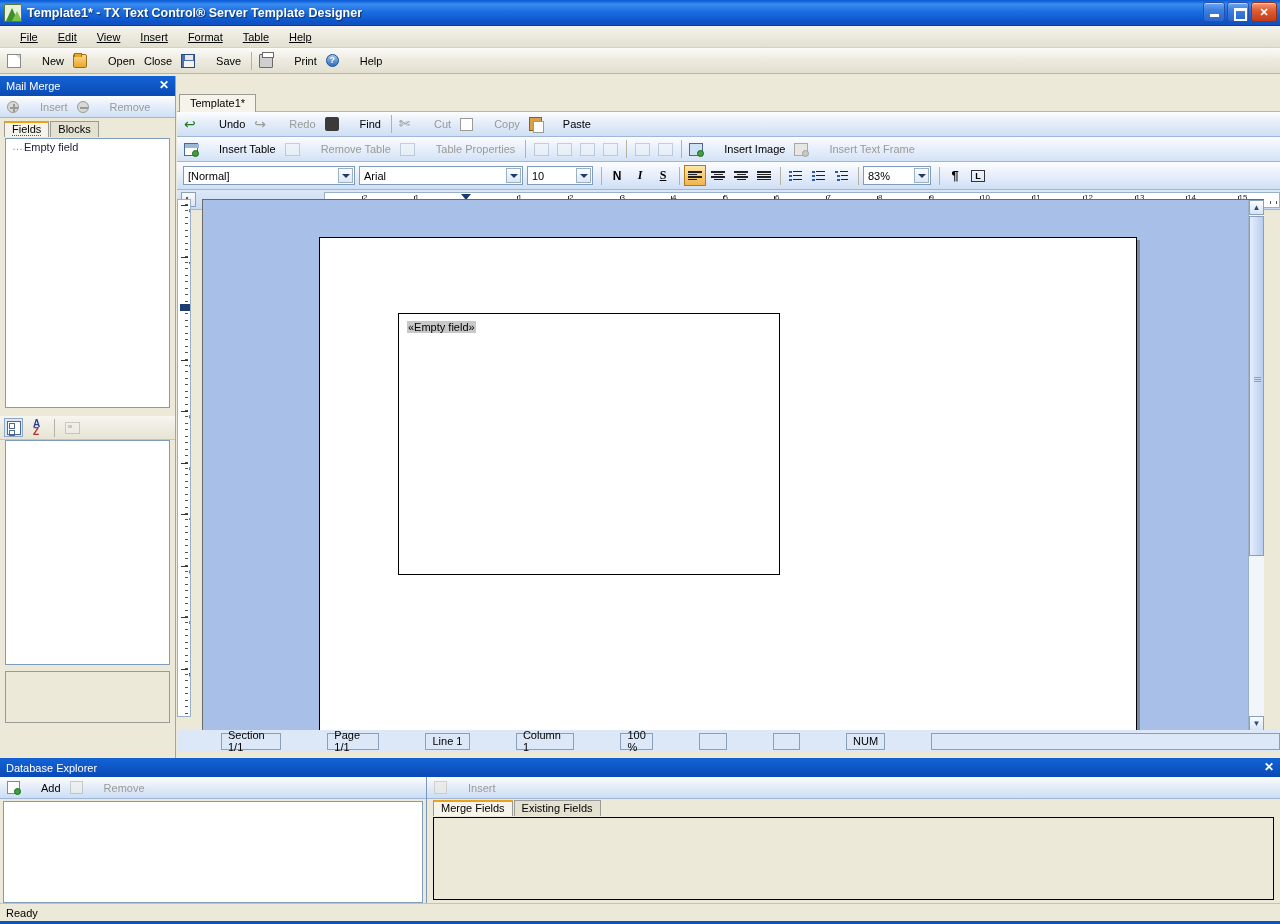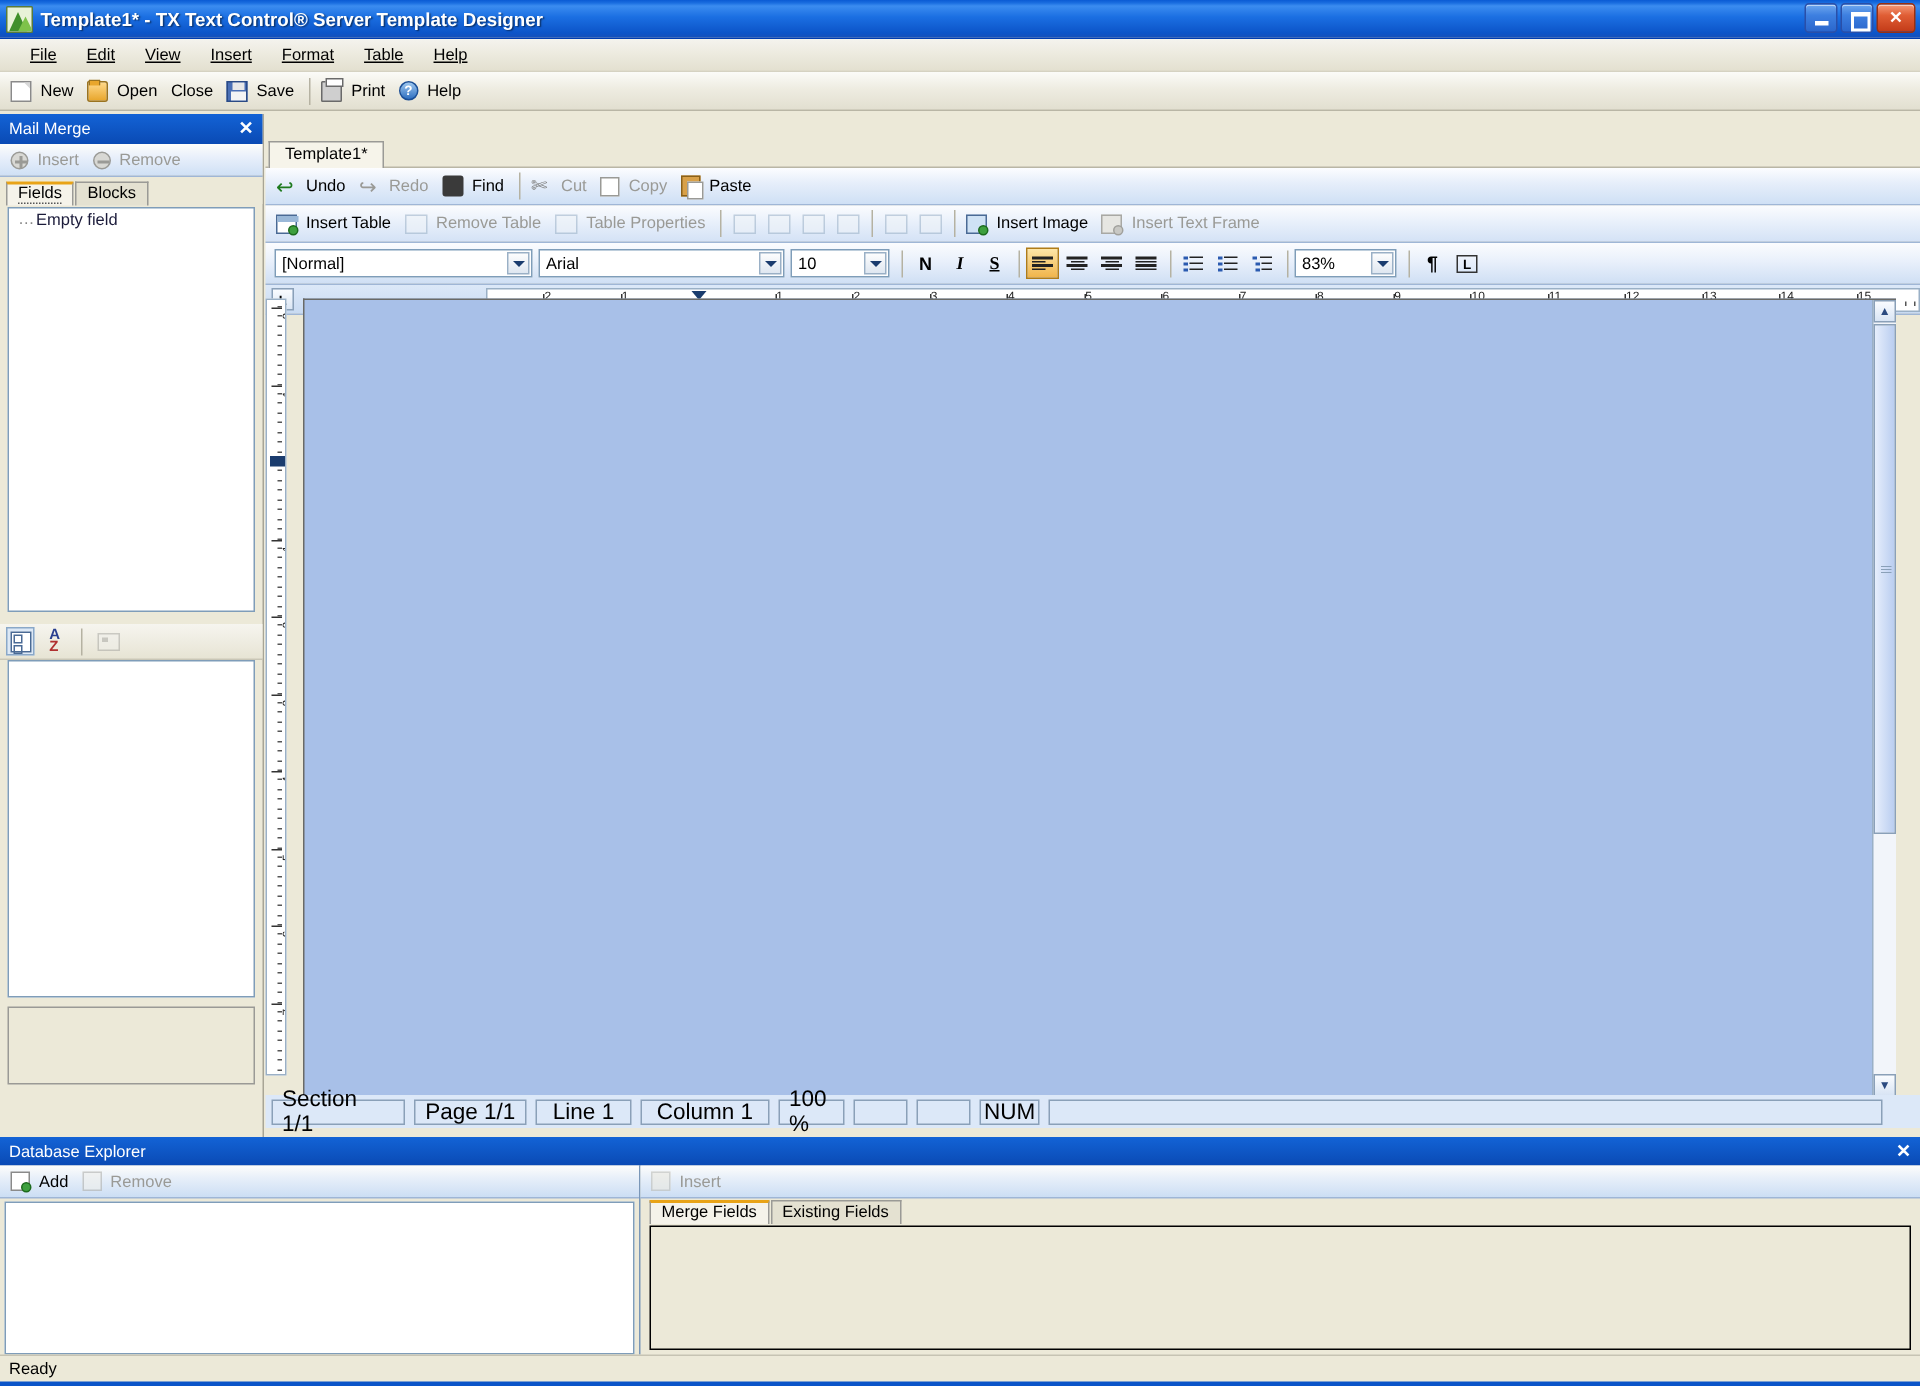--- a/index.html
+++ b/index.html
@@ -66,21 +66,21 @@
   .menuitem { padding: 2px 10px; font-size: 11px; color: #000; cursor: default; }
   .menuitem u { text-decoration: underline; }
 
   
   .maintoolbar {
     position: absolute; left: 0; top: 48px; width: 1280px; height: 26px;
     background: linear-gradient(to bottom, #fbfbf8 0%, #eeece1 45%, #e2dfd0 100%);
     display: flex; align-items: center; padding-left: 4px;
     border-bottom: 1px solid #b9b6a5;
   }
-  .tbtn { display:flex; align-items:center; gap:6px; padding: 2px 6px 2px 3px; cursor: default; font-size: 11px; justify-content: center; }
+  .tbtn { display:flex; align-items:center; gap:21px; padding: 2px 6px 2px 3px; cursor: default; font-size: 11px; justify-content: center; }
   .tbtn.disabled { color: #9a9a96; }
   .tsep { width:1px; height:18px; background:#b5b2a2; margin:0 4px; }
 
   
   .ic { width:14px; height:14px; position:relative; flex:none; display:inline-block; }
   .ic-doc { background:#fff; border:1px solid #8a8a8a; }
   .ic-doc:after{content:"";position:absolute;right:0;top:0;border-left:4px solid transparent;border-top:4px solid #d8d8d8;}
   .ic-folder { background:linear-gradient(to bottom,#ffd98a,#e8a62c); border:1px solid #9a7320; border-radius:1px 2px 2px 2px; }
   .ic-folder:before{content:"";position:absolute;left:0;top:-2px;width:6px;height:3px;background:#e8a62c;border:1px solid #9a7320;border-bottom:none;border-radius:1px 1px 0 0;}
   .ic-save { background:#4a6fb5; border:1px solid #2a4a85; }
@@ -205,21 +205,21 @@
   .textframe { position:absolute; left:78px; top:75px; width:382px; height:262px; background:#fff; border:1px solid #000; }
   .mergefield { display:inline-block; background:#c8c8c8; color:#000; font-size:11px; padding:0 1px; margin:7px 0 0 8px; }
 
   .vscroll { position:absolute; right:0; top:0; width:16px; height:531px; background:#f2f5fa; border-left:1px solid #9ab0c6; }
   .sbtn { width:15px; height:15px; background: linear-gradient(to bottom,#fafcff,#d8e4f4); border:1px solid #8aa0b8; display:flex;align-items:center;justify-content:center;font-size:8px;color:#2a4a80;}
   .sthumb { position:absolute; left:0; top:16px; width:15px; height:340px; background: linear-gradient(to right,#e6eefc,#b9cdf0); border:1px solid #8aa0b8; }
   .sthumb:after{content:"";position:absolute;left:4px;top:160px;width:7px;height:5px;
     background: repeating-linear-gradient(to bottom,#8aa0b8 0 1px,transparent 1px 2px);}
 
   .statusbar { position:absolute; left:177px; top:730px; width:1103px; height:22px; background:#dce8f8; display:flex; align-items:center; padding-left:4px; gap:6px;}
-  .scell { height:17px; border:1px solid #8aa0b8; background:#dce8f8; font-size:15px; display:flex; align-items:center; justify-content:center; padding:0 6px; }
+  .scell { height:17px; border:1px solid #8aa0b8; background:#dce8f8; font-size:11px; display:flex; align-items:center; justify-content:center; padding:0 6px;margin-left:40px; }
 
   
   .botdock { position:absolute; left:0; top:758px; width:1280px; height:148px; background:#ece9d8; }
   .botdock .dockhdr { height:19px; }
   .dbsplit { position:absolute; left:0; top:19px; width:1280px; height:129px; display:flex; }
   .dbleft { width:427px; height:129px; display:flex; flex-direction:column; border-right:1px solid #7a97b8; }
   .dbright { flex:1; height:129px; display:flex; flex-direction:column; }
   .dbbar { height:22px; background: linear-gradient(to bottom,#fdfdfb 0%,#e7eff9 40%,#ccdef4 100%); display:flex; align-items:center; padding-left:4px; border-bottom:1px solid #9fb6d6;}
   .dblist { flex:1; margin:2px 3px 3px 3px; background:#fff; border:1px solid #7f9db9; }
   .ic-add { width:13px;height:13px;background:#fff;border:1px solid #8a8a8a; }
@@ -808,20 +808,25 @@
         <div class="vtick" style="top: 474px; width: 3px; background: rgb(85, 85, 85);"></div>
         <div class="vtick" style="top: 480px; width: 3px; background: rgb(85, 85, 85);"></div>
         <div class="vtick" style="top: 487px; width: 3px; background: rgb(85, 85, 85);"></div>
         <div class="vtick" style="top: 493px; width: 3px; background: rgb(85, 85, 85);"></div>
         <div class="vtick" style="top: 500px; width: 3px; background: rgb(85, 85, 85);"></div>
         <div class="vtick" style="top: 506px; width: 3px; background: rgb(85, 85, 85);"></div>
         <div class="vtick" style="top: 513px; width: 3px; background: rgb(85, 85, 85);"></div>
         <div style="position: absolute; right: 0px; top: 104px; width: 10px; height: 7px; background: rgb(26, 60, 110);"></div>
       </div>
     <div class="canvas">
+      <div class="page">
+        <div class="textframe">
+          <span class="mergefield">«Empty field»</span>
+        </div>
+      </div>
       <div class="vscroll">
         <div class="sbtn" style="position:absolute;left:0;top:0;">
             <span>▲</span>
           </div>
         <div class="sthumb"></div>
         <div class="sbtn" style="position:absolute;left:0;bottom:0;">
             <span>▼</span>
           </div>
       </div>
     </div>

